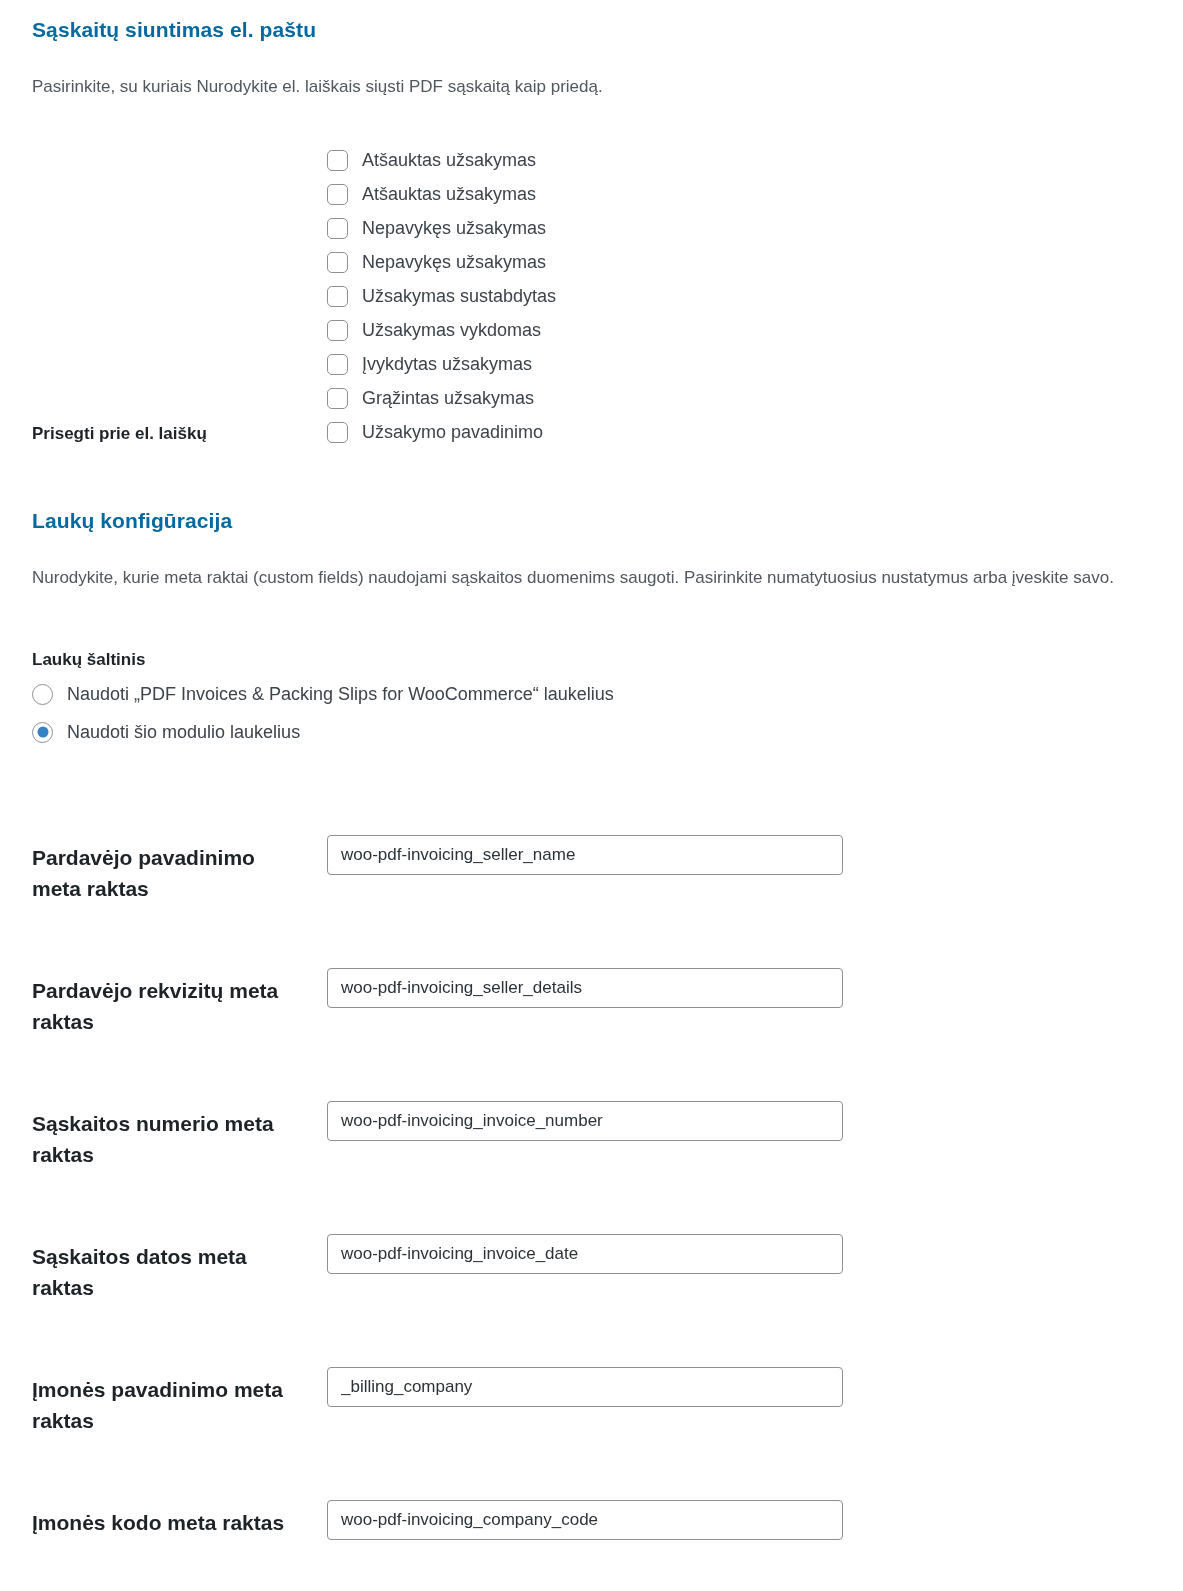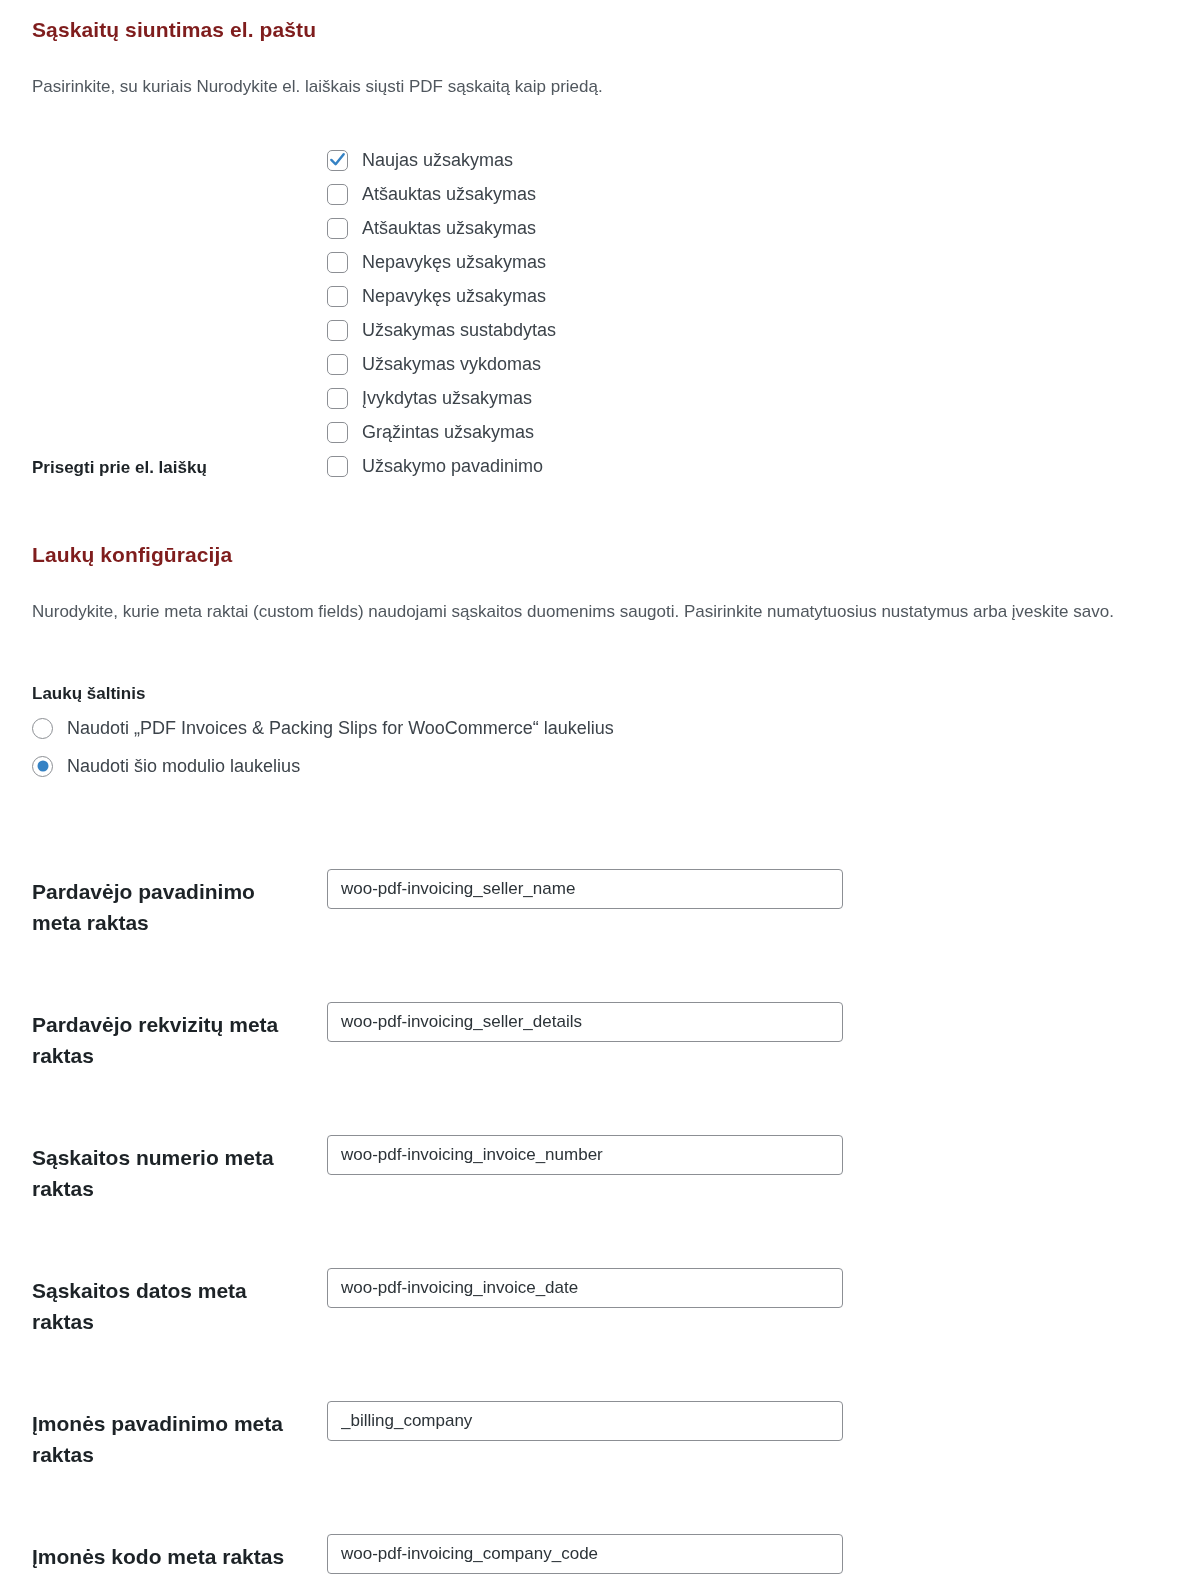--- a/index.html
+++ b/index.html
@@ -9,21 +9,21 @@
     min-height: 1591px;
     font-family: "Liberation Sans", sans-serif;
     color: #3c434a;
     overflow-x: hidden;
   }
   .page { padding: 18px 32px 10px 32px; }
 
   h2.section-title {
     font-size: 21px;
     font-weight: bold;
-    color: #7f1d1d;
+    color: #0369a1;
     letter-spacing: 0.1px;
   }
   h2.section-title.second { margin-top: 60px; }
 
   .section-desc {
     margin-top: 27px;
     font-size: 17px;
     line-height: 36px;
     color: #50575e;
     max-width: 1112px;
@@ -112,28 +112,20 @@
 
 <div class="page">
 
   <h2 class="section-title">Sąskaitų siuntimas el. paštu</h2>
   <p class="section-desc">Pasirinkite, su kuriais Nurodykite el. laiškais siųsti PDF sąskaitą kaip priedą.</p>
 
   <div class="form-row attach-row">
     <div class="label-col">Prisegti prie el. laiškų</div>
     <div class="checkbox-list">
 
-      <div class="checkbox-row">
-        <span class="checkbox on">
-            <span class="check-icon"><svg viewBox="0 0 20 20">
-                <path d="M3.5 10.5 L8 15 L16.5 4.5" stroke="#3582c4" stroke-width="2.6" fill="none" stroke-linecap="round" stroke-linejoin="round"></path>
-              </svg></span>
-          </span>
-        <span class="option-label">Naujas užsakymas</span>
-      </div>
 
       <div class="checkbox-row">
         <span class="checkbox"></span>
         <span class="option-label">Atšauktas užsakymas</span>
       </div>
 
       <div class="checkbox-row">
         <span class="checkbox"></span>
         <span class="option-label">Atšauktas užsakymas</span>
       </div>

